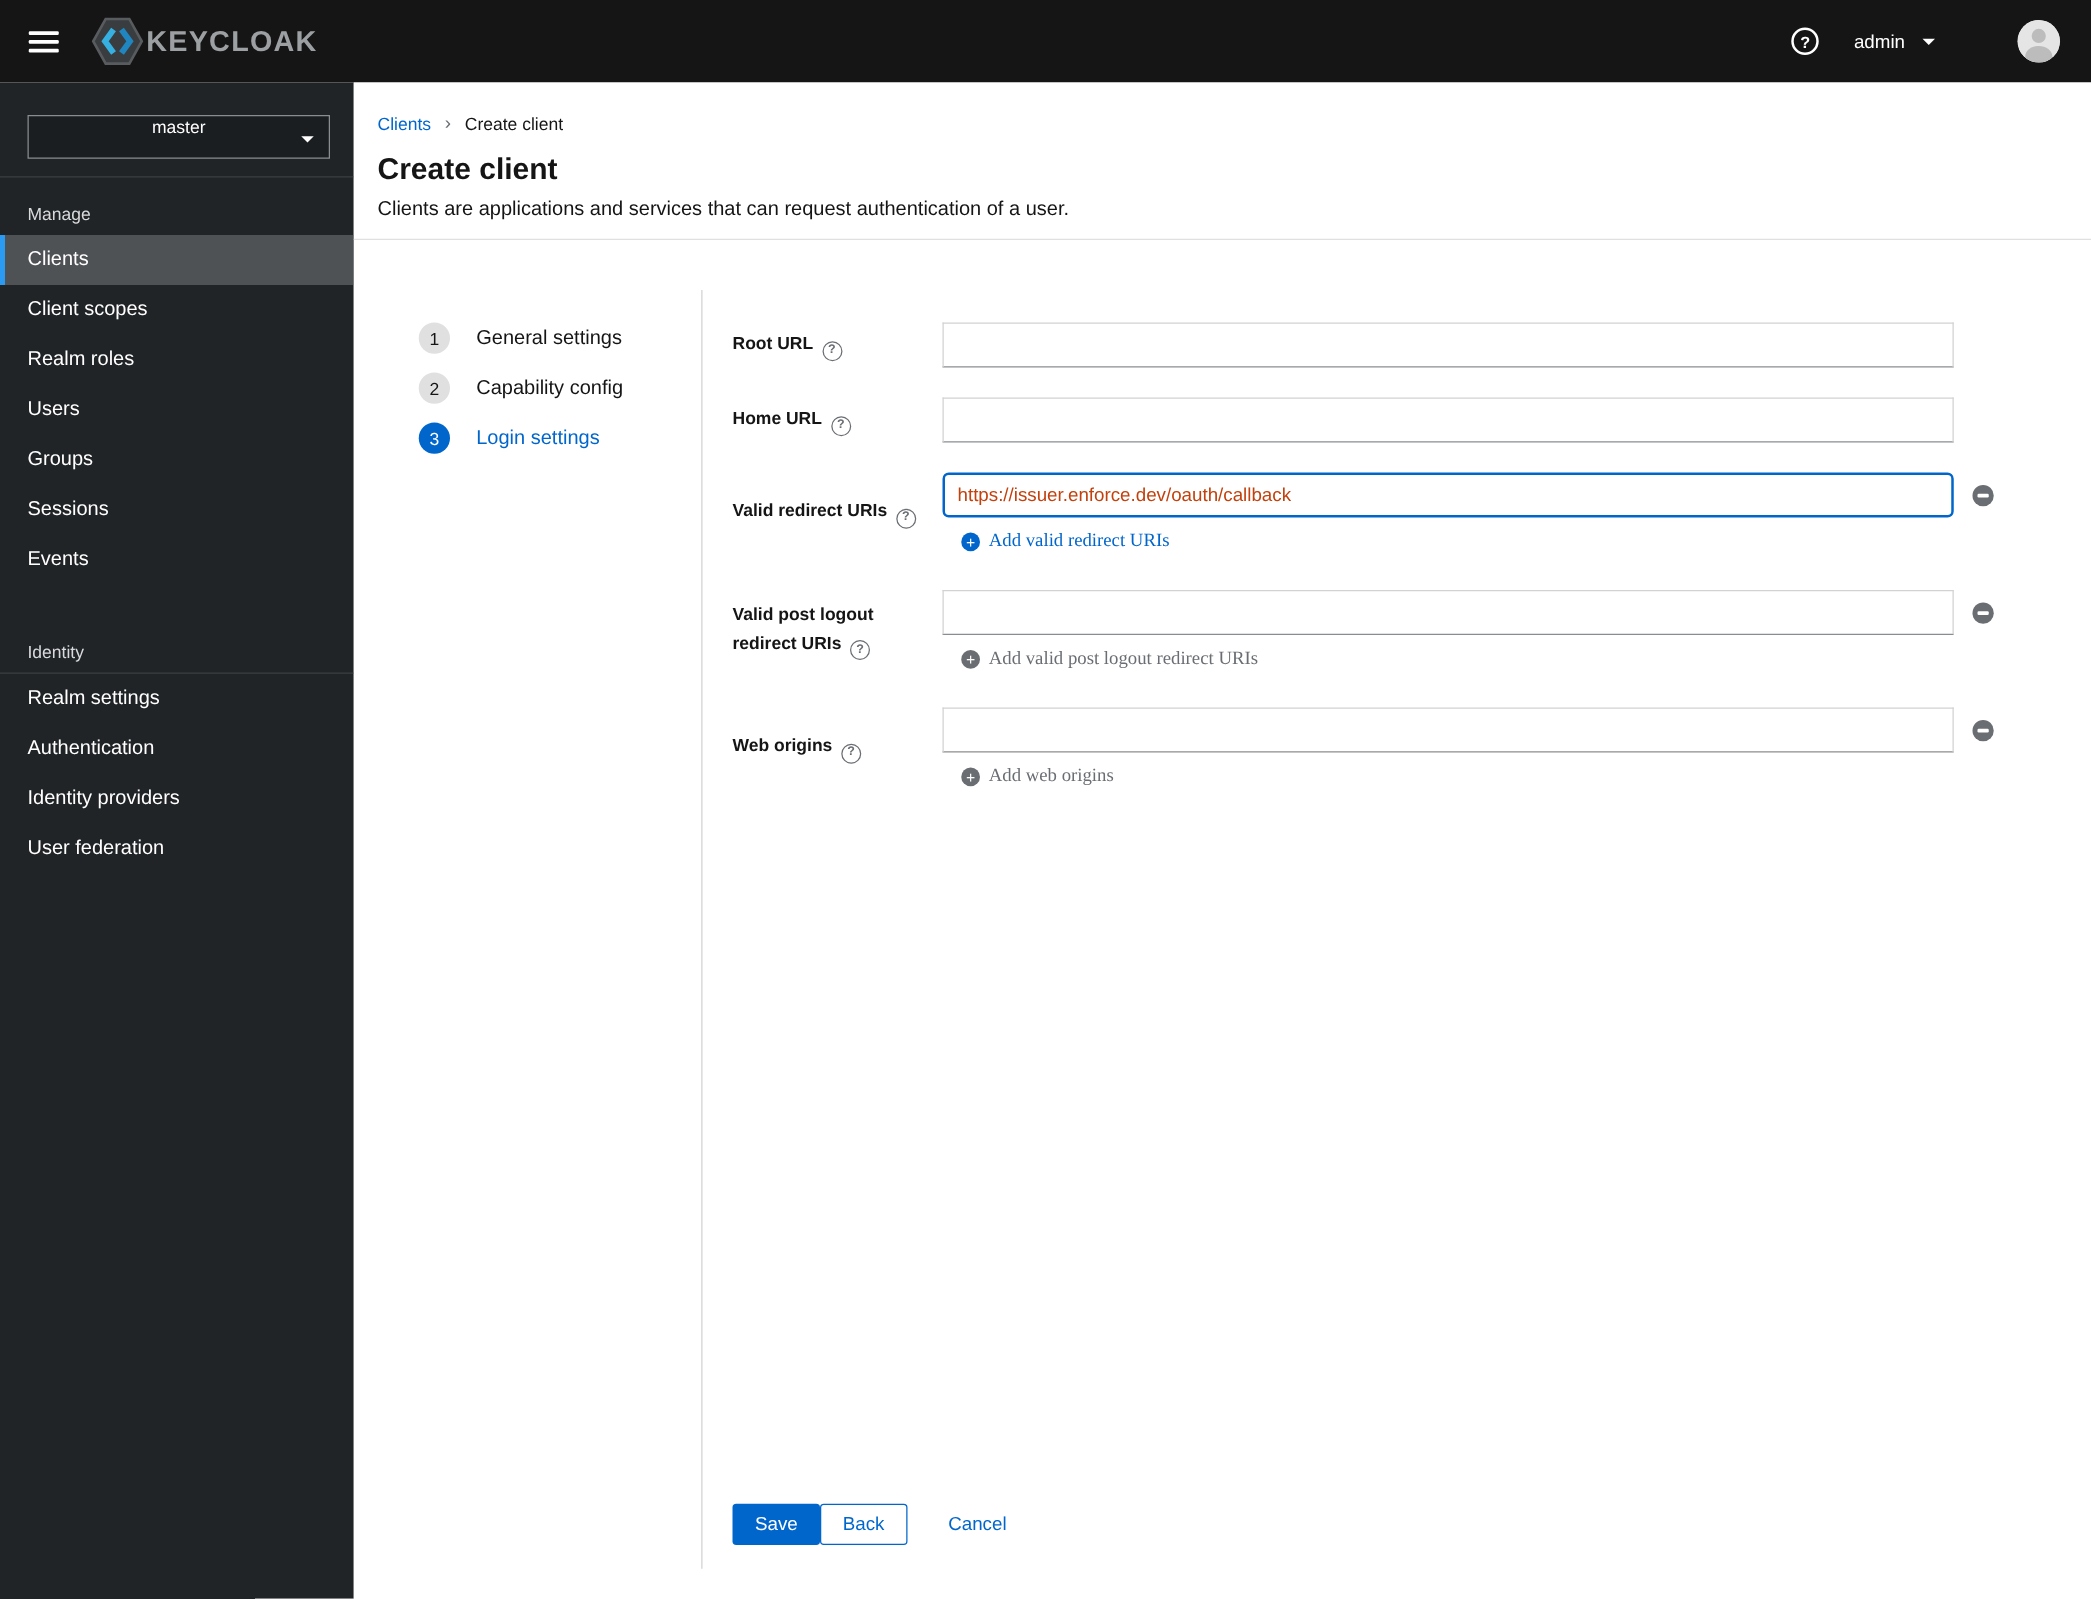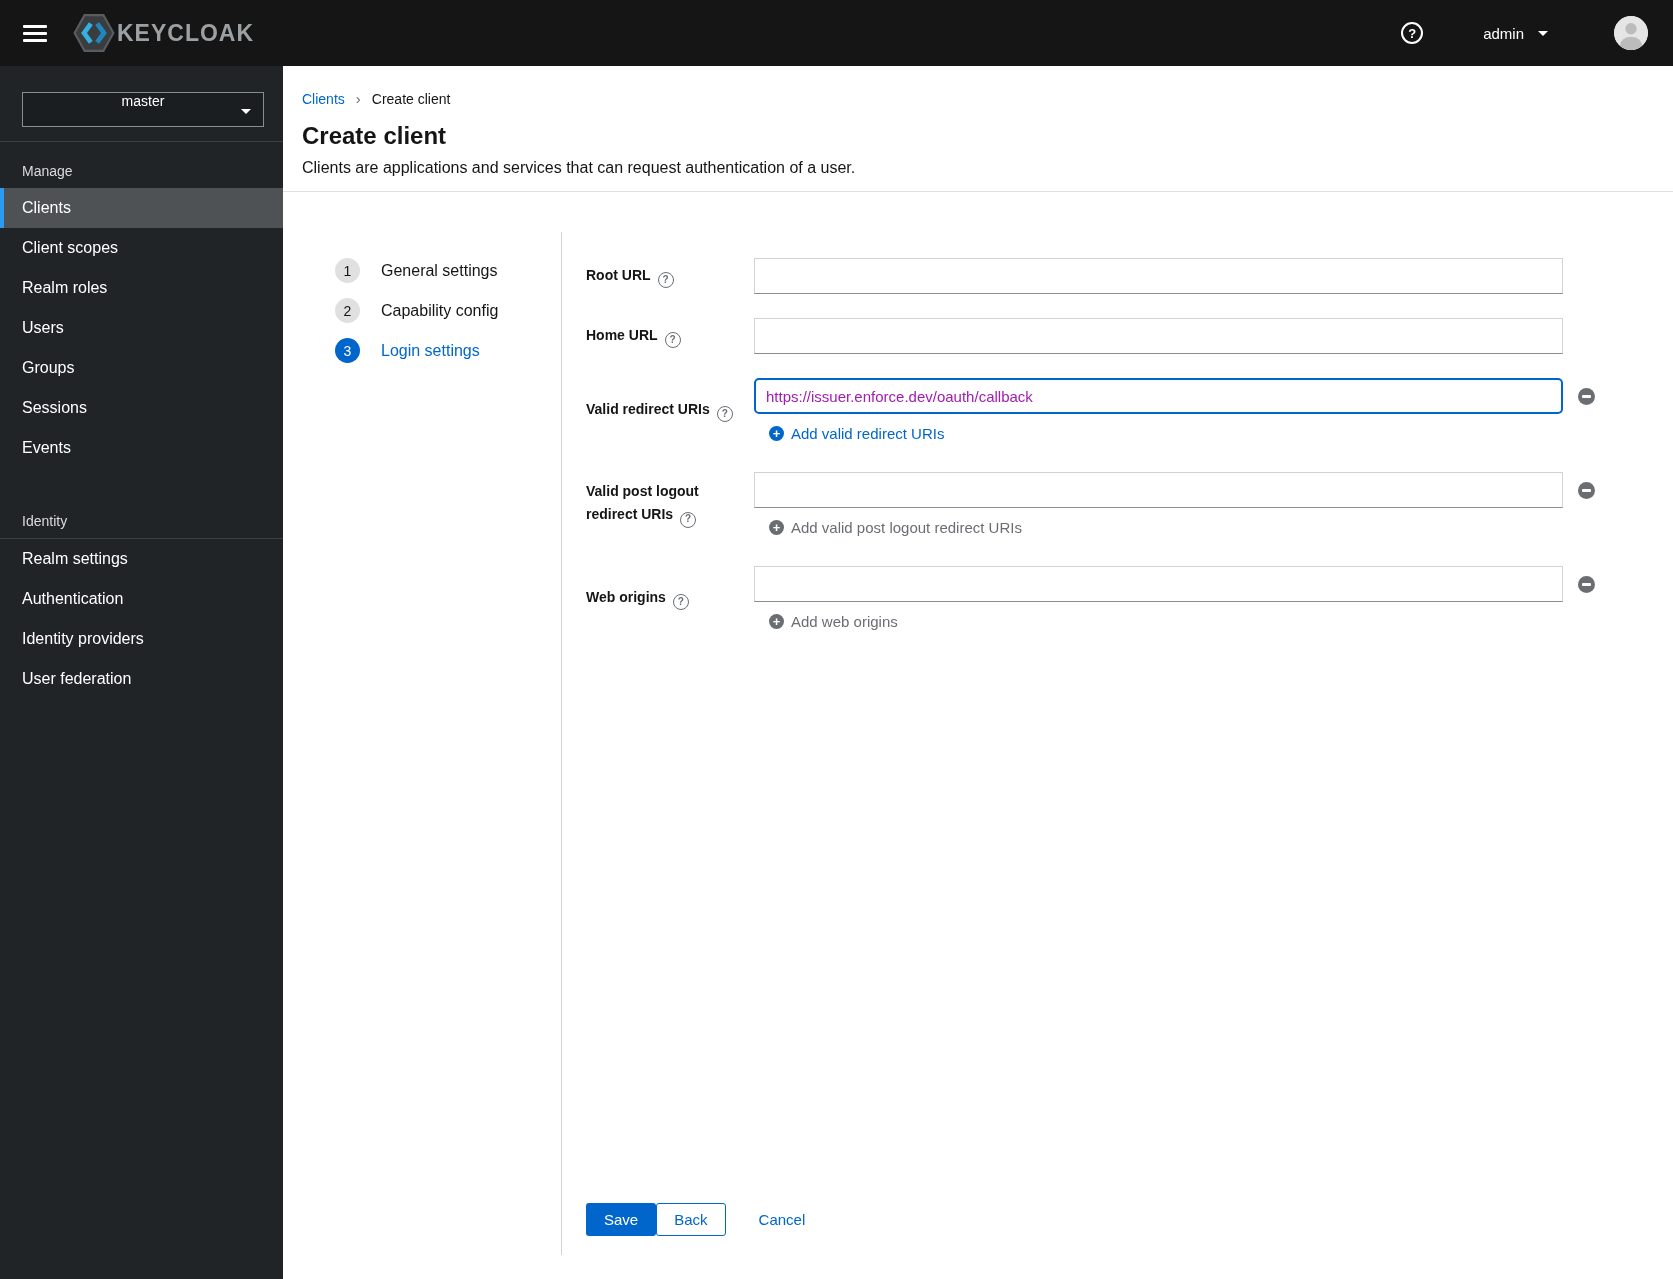--- a/index.html
+++ b/index.html
@@ -8,21 +8,21 @@
 
   
   .masthead { height:66px; background:#151515; display:flex; align-items:center; padding:0 25px 0 23px; }
   .hamburger { width:24px; display:flex; flex-direction:column; gap:4px; cursor:pointer; }
   .hamburger i { display:block; height:3px; background:#fff; border-radius:1px; }
   .brand { display:flex; align-items:center; margin-left:26px; gap:2px; }
   .brand-text { font-size:23px; font-weight:700; letter-spacing:1px; color:#9da0a3; }
   .masthead-right { margin-left:auto; display:flex; align-items:center; }
   .help-circle { width:22px; height:22px; border:2px solid #fff; border-radius:50%;
     color:#fff; font-size:13px; font-weight:700; display:flex; align-items:center; justify-content:center; }
-  .user-menu { display:flex; align-items:center; margin-left:60px; color:#fff; font-size:15px; gap:14px; cursor:pointer; }
+  .user-menu { display:flex; align-items:center; margin-left:28px; color:#fff; font-size:15px; gap:14px; cursor:pointer; }
   .caret-down { width:0; height:0; border-left:5px solid transparent; border-right:5px solid transparent; border-top:5px solid #fff; }
   .avatar { width:34px; height:34px; border-radius:50%; overflow:hidden; margin-left:66px; background:#e5e5e5; }
 
   
   .layout { display:flex; height:1213px; }
 
   
   .sidebar { width:283px; background:#212427; flex:none; display:flex; flex-direction:column; }
   .realm-select { margin:26px 19px 0 22px; height:35px; border:1px solid #8a8d90; background:#1b1e21;
     display:flex; align-items:center; padding:0 12px; color:#fff; font-size:14px; cursor:pointer;flex-direction:column; }
@@ -56,28 +56,28 @@
   .form-group { display:flex; margin-bottom:24px; }
   .form-group.gap-lg { margin-bottom:30px; }
   .label-col { width:168px; flex:none; display:flex; align-items:center; padding-right:20px; }
   .label-col label { font-size:14px; font-weight:700; line-height:1.65; }
   .help-icon { display:inline-flex; width:16px; height:16px; border:1px solid #6a6e73; border-radius:50%;
     color:#6a6e73; font-size:10px; font-weight:700; align-items:center; justify-content:center;
     margin-left:7px; vertical-align:-3px; cursor:pointer; }
   .help-icon::before { content:"?"; }
   .field-col { display:flex; flex-direction:column; }
   .input-row { display:flex; align-items:center; }
-  .pf-input { width:809px; height:36px; font-family:"Liberation Sans",sans-serif; font-size:15px; color:#a21caf;
+  .pf-input { width:809px; height:36px; font-family:"Liberation Sans",sans-serif; font-size:15px; color:#c2410c;
     border:1px solid #d2d2d2; border-bottom-color:#8a8d90; border-radius:0; padding:0 10px; outline:none; background:#fff; }
   .pf-input.focused { border:2px solid #0066cc; border-radius:5px; }
   .minus-btn { margin-left:15px; width:17px; height:17px; border:none; background:#6a6e73; border-radius:50%;
     position:relative; cursor:pointer; flex:none; }
   .minus-btn::before { content:""; position:absolute; left:4px; right:4px; top:7px; height:3px; background:#fff; border-radius:1px; }
   .add-link { display:flex; align-items:center; gap:7px; margin:11px 0 0 15px; border:none; background:none;
-    font-family:Liberation Sans, sans-serif; font-size:15px; color:#0066cc; cursor:pointer; padding:0; width:max-content; }
+    font-family:Liberation Serif, serif; font-size:15px; color:#0066cc; cursor:pointer; padding:0; width:max-content; }
   .plus-icon { width:15px; height:15px; border-radius:50%; background:#0066cc; color:#fff; display:flex;
     align-items:center; justify-content:center; font-size:13px; font-weight:700; line-height:1; flex:none; }
   .plus-icon::before { content:"+"; margin-top:-1px; }
   .add-link.muted { color:#6a6e73; }
   .add-link.muted .plus-icon { background:#6a6e73; }
 
   .actions-row { margin-top:auto; display:flex; align-items:center; }
   .btn { font-family:"Liberation Sans",sans-serif; font-size:15px; cursor:pointer; border-radius:3px; }
   .btn-primary { background:#0066cc; color:#fff; border:none; padding:8px 18px; }
   .btn-secondary { background:#fff; color:#0066cc; border:1px solid #0066cc; padding:7px 17px; }

